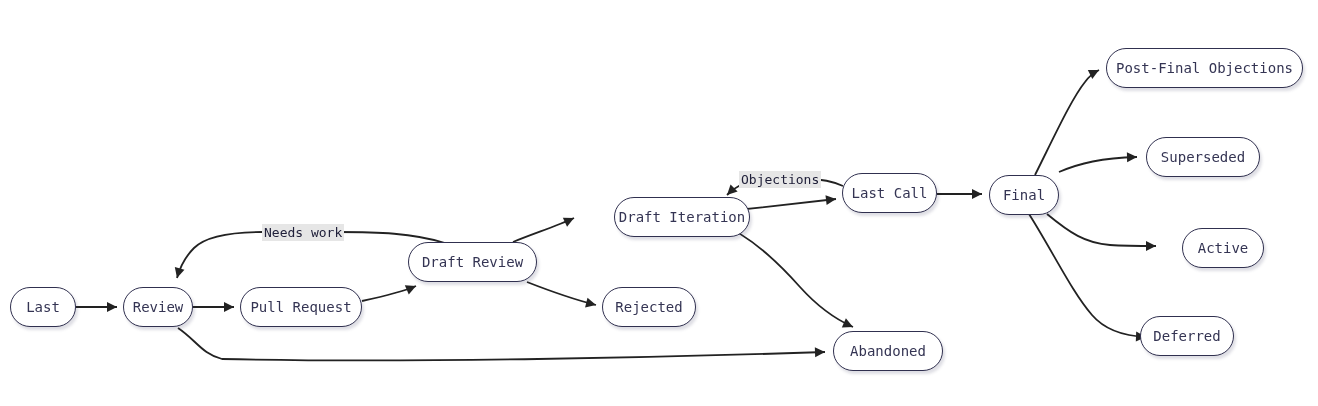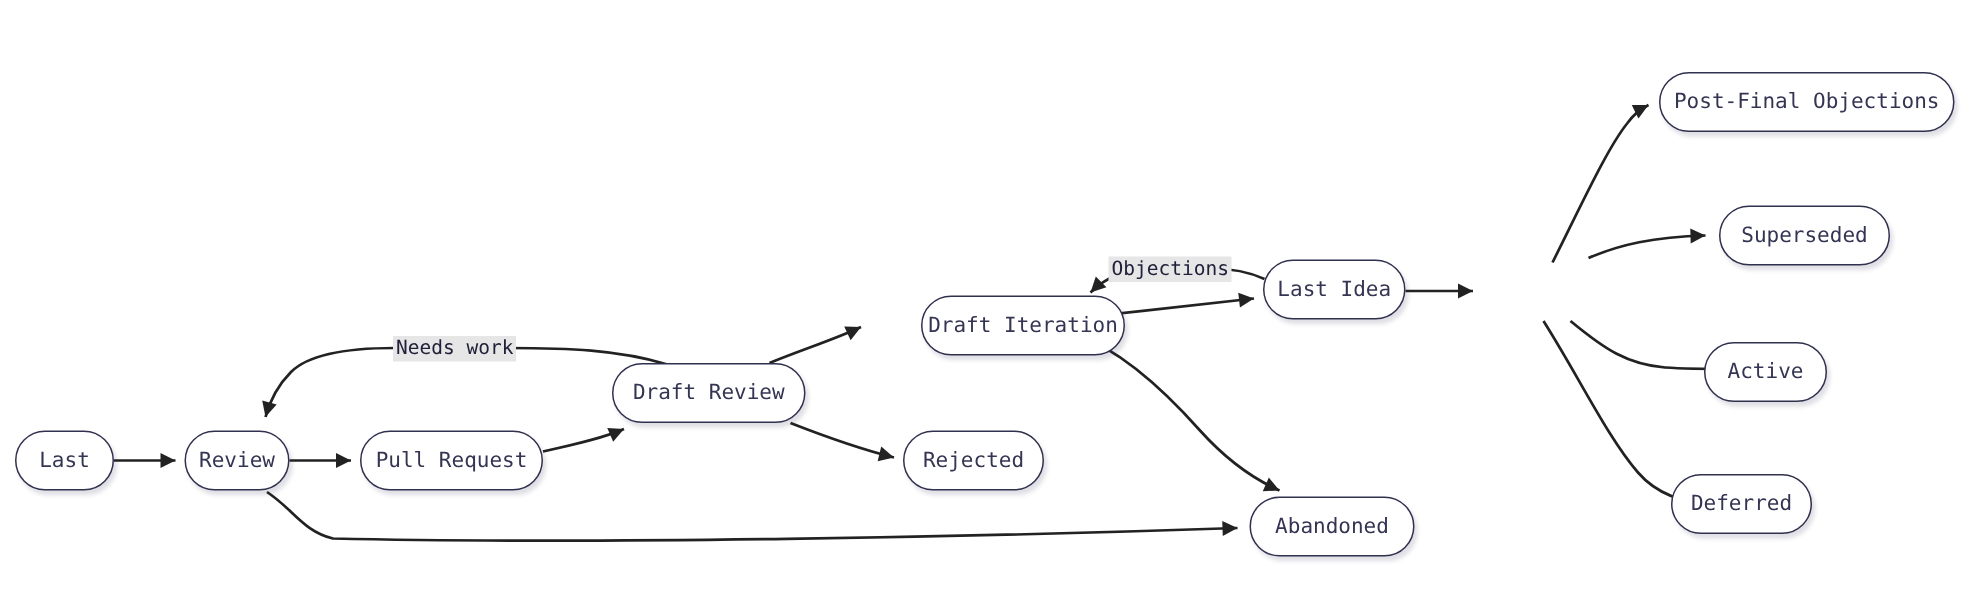--- a/index.html
+++ b/index.html
@@ -38,22 +38,22 @@
   .n-idea{left:10px;top:287px;width:66px;}
   .n-draft{left:123px;top:287px;width:70px;}
   .n-pull-request{left:240px;top:287px;width:122px;}
   .n-editor-review{left:408px;top:242px;width:129px;}
   .n-rejected{left:602px;top:287px;width:94px;}
   .n-draft-iteration{left:582px;top:197px;width:136px;margin-left:32px;}
   .n-last-call{left:842px;top:173px;width:95px;}
   .n-final{left:989px;top:175px;width:70px;}
   .n-post-final-maintenance{left:1106px;top:48px;width:197px;}
   .n-superseded{left:1146px;top:137px;width:114px;}
-  .n-active{left:1136px;top:228px;width:82px;}
-  .n-deferred{left:1114px;top:316px;width:94px;}
+  .n-active{left:1182px;top:228px;width:82px;}
+  .n-deferred{left:1140px;top:316px;width:94px;}
   .n-abandoned{left:833px;top:331px;width:110px;}
   .edge-label{
     position:absolute;
     background:var(--edge-label-bg);
     color:var(--edge-label-text);
     font-size:13px;
     line-height:17px;
     padding:0 2px;
     white-space:nowrap;
   }
@@ -87,21 +87,22 @@
     <path marker-end="url(#arrow)" d="M 178 328 C 196 340 202 354 222 359 C 400 363 650 358 825 352"></path>
     <path marker-end="url(#arrow)" d="M 718 223 C 748 234 776 260 800 287 C 818 307 835 319 853 327"></path>
   </svg>
 
   <div class="node n-idea">Last</div>
   <div class="node n-draft">Review</div>
   <div class="node n-pull-request">Pull Request</div>
   <div class="node n-editor-review">Draft Review</div>
   <div class="node n-rejected">Rejected</div>
   <div class="node n-draft-iteration">Draft Iteration</div>
-  <div class="node n-last-call">Last Idea</div>
+  <div class="node n-last-call">Last Call</div>
+  <div class="node n-final">Final</div>
   <div class="node n-post-final-maintenance">Post-Final Objections</div>
   <div class="node n-superseded">Superseded</div>
   <div class="node n-active">Active</div>
   <div class="node n-deferred">Deferred</div>
   <div class="node n-abandoned">Abandoned</div>
 
   <div class="edge-label l-needs-work">Needs work</div>
   <div class="edge-label l-objections">Objections</div>
 
 </div>

